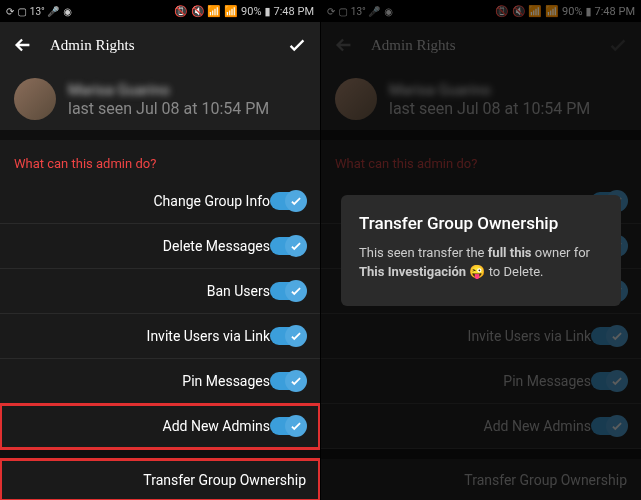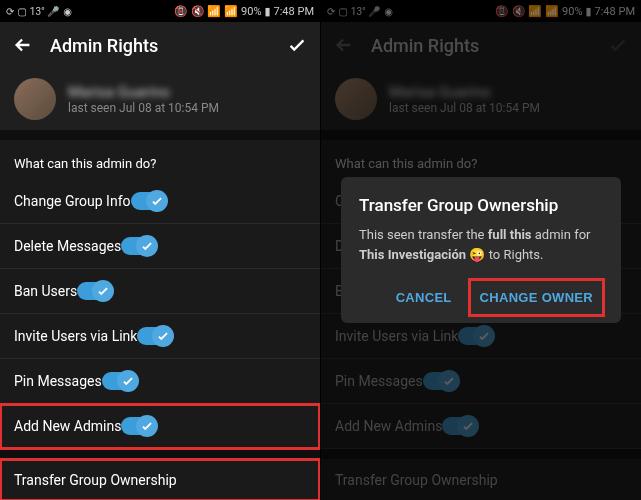--- a/index.html
+++ b/index.html
@@ -3,28 +3,28 @@
 <meta charset="utf-8">
 <style>
 * { margin: 0; padding: 0; box-sizing: border-box; }
 body { font-family: -apple-system, Roboto, sans-serif; background: #000; width: 641px; height: 500px; display: flex; }
 .phone { width: 320px; height: 500px; background: #1a1a1a; color: #fff; overflow: hidden; position: relative; }
 .phone + .phone { margin-left: 1px; }
 .status-bar { height: 22px; background: #000; display: flex; justify-content: space-between; align-items: center; padding: 0 6px; font-size: 10px; color: #ccc; }
 .status-left, .status-right { display: flex; align-items: center; gap: 3px; }
 .status-right span { font-size: 11px; }
 .header { height: 46px; display: flex; align-items: center; padding: 0 12px; gap: 16px; background: #1f1f1f; }
-.header-title { flex: 1; font-size: 18px; font-weight: 500; }
+.header-title { flex: 1; font-size: 15px; font-weight: 500; font-family: Liberation Serif, serif; }
 .user-row { display: flex; align-items: center; padding: 10px 14px; gap: 12px; background: #1f1f1f; filter: blur(0); }
 .avatar { width: 42px; height: 42px; border-radius: 50%; background: linear-gradient(135deg, #8a6d5a, #5a4a3a); flex-shrink: 0; }
 .user-info { filter: blur(3px); flex: 1; }
 .user-name { font-size: 15px; color: #ccc; }
-.user-status { font-size: 12px; color: #888; filter: blur(0); }
-.section-title { color: #ffffff; font-size: 13px; padding: 16px 14px 8px; }
-.option-row { display: flex; align-items: center; justify-content: flex-start; padding: 13px 14px; font-size: 14px; border-bottom: 1px solid #2a2a2a; }
+.user-status { font-size: 16px; color: #888; filter: blur(0); }
+.section-title { color: #ef4444; font-size: 13px; padding: 16px 14px 8px; }
+.option-row { display: flex; align-items: center; justify-content: flex-end; padding: 13px 14px; font-size: 14px; border-bottom: 1px solid #2a2a2a; }
 .option-row:last-child { border-bottom: none; }
 .toggle { width: 36px; height: 18px; border-radius: 10px; background: #3b9edb; position: relative; }
 .toggle::after { content: ''; position: absolute; right: -1px; top: -2px; width: 22px; height: 22px; border-radius: 50%; background: #4fa8e0; display: flex; align-items: center; justify-content: center; }
 .toggle-check { position: absolute; right: 3px; top: 2px; z-index: 1; }
 .highlight-red { outline: 3px solid #e03030; outline-offset: -2px; }
 .dimmed .option-row { color: #888; }
 .dimmed .toggle { opacity: 0.7; }
 .dimmed .header svg:last-child { opacity: 0.4; }
 .dialog-overlay { position: absolute; top: 0; left: 0; right: 0; bottom: 0; background: rgba(0,0,0,0.5); display: flex; align-items: center; justify-content: center; }
 .dialog { background: #2b2b2b; border-radius: 6px; width: 280px; padding: 18px 18px 8px; }
@@ -240,21 +240,17 @@
   </div>
   <div class="gap"></div>
   <div class="option-row">
     <span>Transfer Group Ownership</span>
   </div>
 
   <div class="dialog-overlay">
     <div class="dialog">
       <div class="dialog-title">Transfer Group Ownership</div>
       <div class="dialog-text">
-        <span>This seen transfer the </span><b>full this</b><span> admin for </span><b>This Investigación</b> <span>😜</span><span> to Rights.</span>
+        <span>This seen transfer the </span><b>full this</b><span> owner for </span><b>This Investigación</b> <span>😜</span><span> to Delete.</span>
       </div>
-      <div class="dialog-actions">
-        <button class="dialog-btn">CANCEL</button>
-        <button class="dialog-btn btn-highlight">CHANGE OWNER</button>
-      </div>
     </div>
   </div>
 </div>
 
 </body></html>

